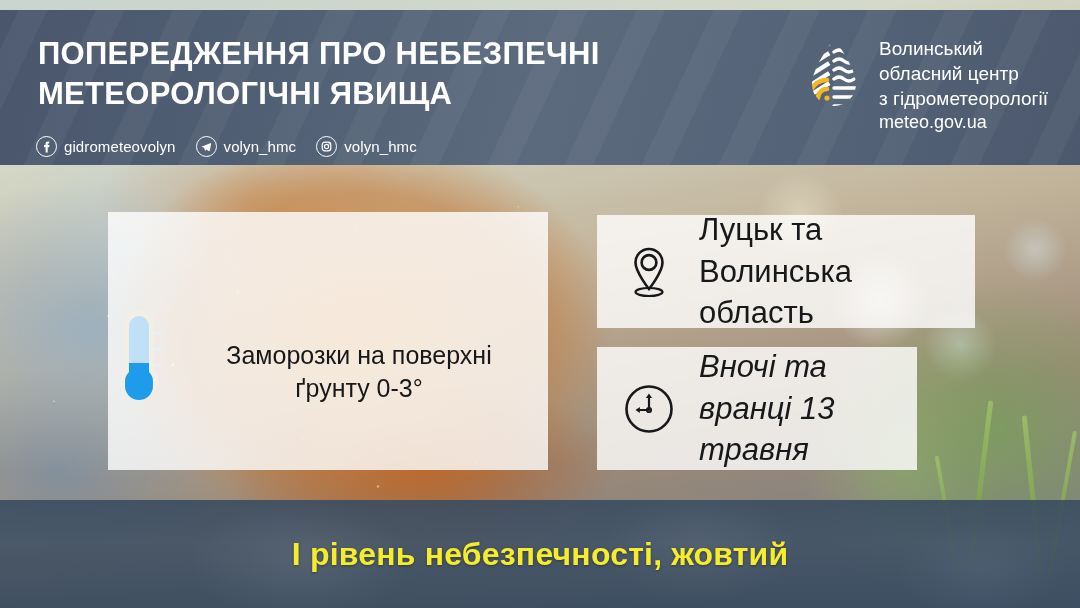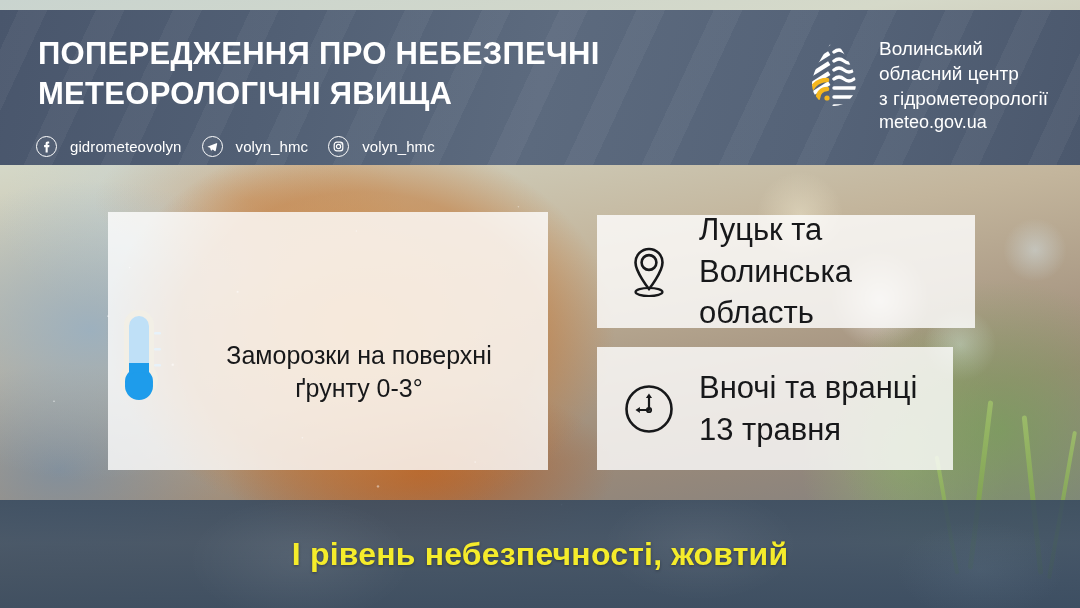--- a/index.html
+++ b/index.html
@@ -92,21 +92,21 @@
     font-size:31px; font-weight:bold;
     letter-spacing:.3px; line-height:1.28;
     text-transform:uppercase;
   }
 
   
   .socials {
     position:absolute; left:36px; top:126px;
     display:flex; align-items:center; gap:20px;
   }
-  .social { display:flex; align-items:center; gap:13px; }
+  .social { display:flex; align-items:center; gap:7px; }
   .social-ring {
     width:21px; height:21px; border-radius:50%;
     border:1.6px solid #ffffff;
     display:flex; align-items:center; justify-content:center;
     color:#ffffff; flex:0 0 auto;
   }
   .social-ring svg { display:block; }
   .social-handle { color:#ffffff; font-size:15px; letter-spacing:.1px; }
 
   
@@ -140,21 +140,21 @@
     font-size:25px; line-height:1.32; text-align:center;
     padding:0 22px;
   }
 
   .card-side {
     align-items:center;
     padding-left:26px;
     gap:24px;
   }
   .card-location { left:597px; top:215px; width:378px; height:113px; }
-  .card-time     { left:597px; top:347px; width:356px; height:123px; }
+  .card-time     { left:597px; top:347px; width:320px; height:123px;font-style:italic; }
 
   .side-icon { flex:0 0 auto; width:52px; height:56px; display:flex; align-items:center; justify-content:center; }
   .side-text { color:#17181a; font-size:31px; line-height:1.34; }
 
   
   .bottom {
     position:absolute; left:0; bottom:0;
     width:1080px; height:108px;
     background:linear-gradient(180deg, rgba(58,76,96,.90) 0%, rgba(62,80,100,.86) 40%, rgba(56,74,94,.90) 100%);
     display:flex; align-items:center; justify-content:center;

